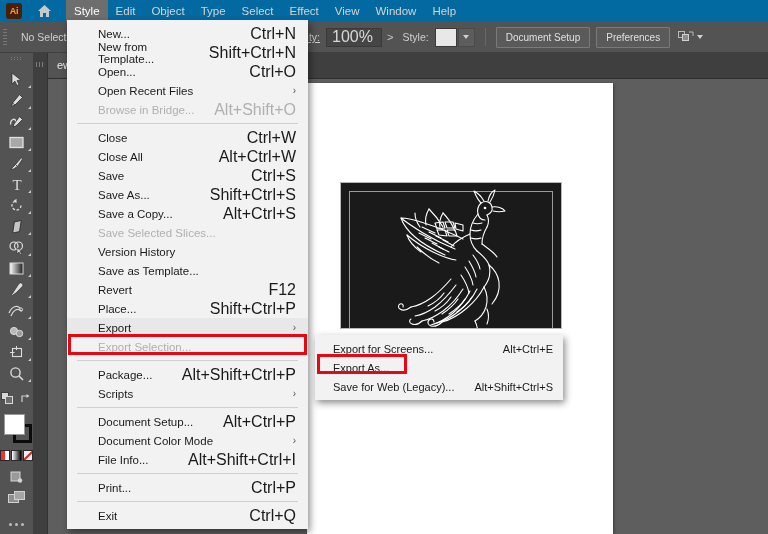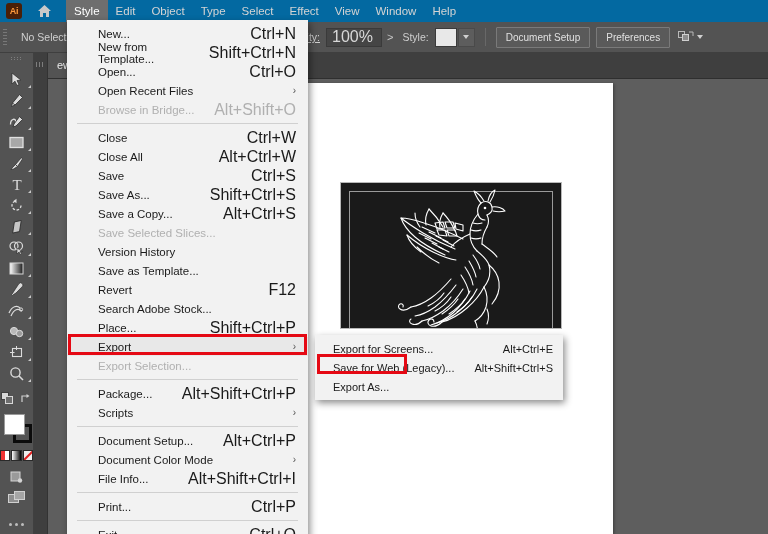--- a/index.html
+++ b/index.html
@@ -623,23 +623,20 @@
       <span>Version History</span>
     </div>
     <div class="dd-row">
       <span>Save as Template...</span>
     </div>
     <div class="dd-row">
       <span>Revert</span>
       <span class="shortcut">F12</span>
     </div>
     <div class="dd-row">
-      <span>Search Adobe Stock...</span>
-    </div>
-    <div class="dd-row">
       <span>Place...</span>
       <span class="shortcut">Shift+Ctrl+P</span>
     </div>
     <div class="dd-row hl-export">
       <span>Export</span>
       <span class="arrow">›</span>
     </div>
     <div class="dd-row disabled">
       <span>Export Selection...</span>
     </div>
@@ -676,25 +673,25 @@
       <span class="shortcut">Ctrl+Q</span>
     </div>
   </div>
 
   <div class="submenu">
     <div class="sm-row">
       <span>Export for Screens...</span>
       <span>Alt+Ctrl+E</span>
     </div>
     <div class="sm-row">
+      <span>Export As...</span>
+      <span></span>
+    </div>
+    <div class="sm-row">
       <span>Save for Web (Legacy)...</span>
       <span>Alt+Shift+Ctrl+S</span>
     </div>
-    <div class="sm-row">
-      <span>Export As...</span>
-      <span></span>
-    </div>
   </div>
 
   <div class="redbox" style="left:68px; top:334px; width:239px; height:21px;"></div>
   <div class="redbox" style="left:317px; top:354px; width:90px; height:20px;"></div>
 
 </div>
 
 </body></html>

